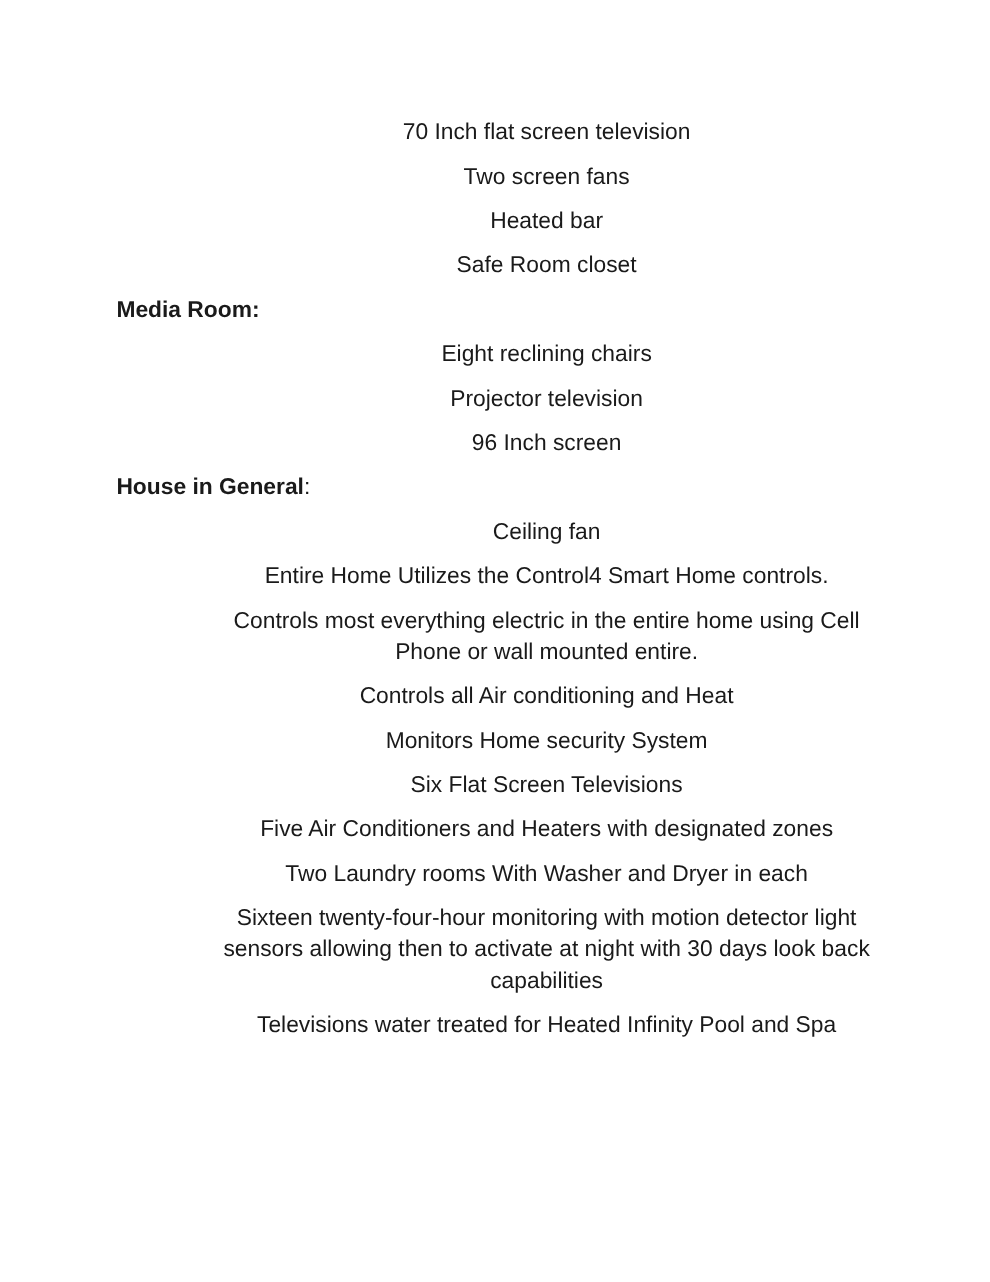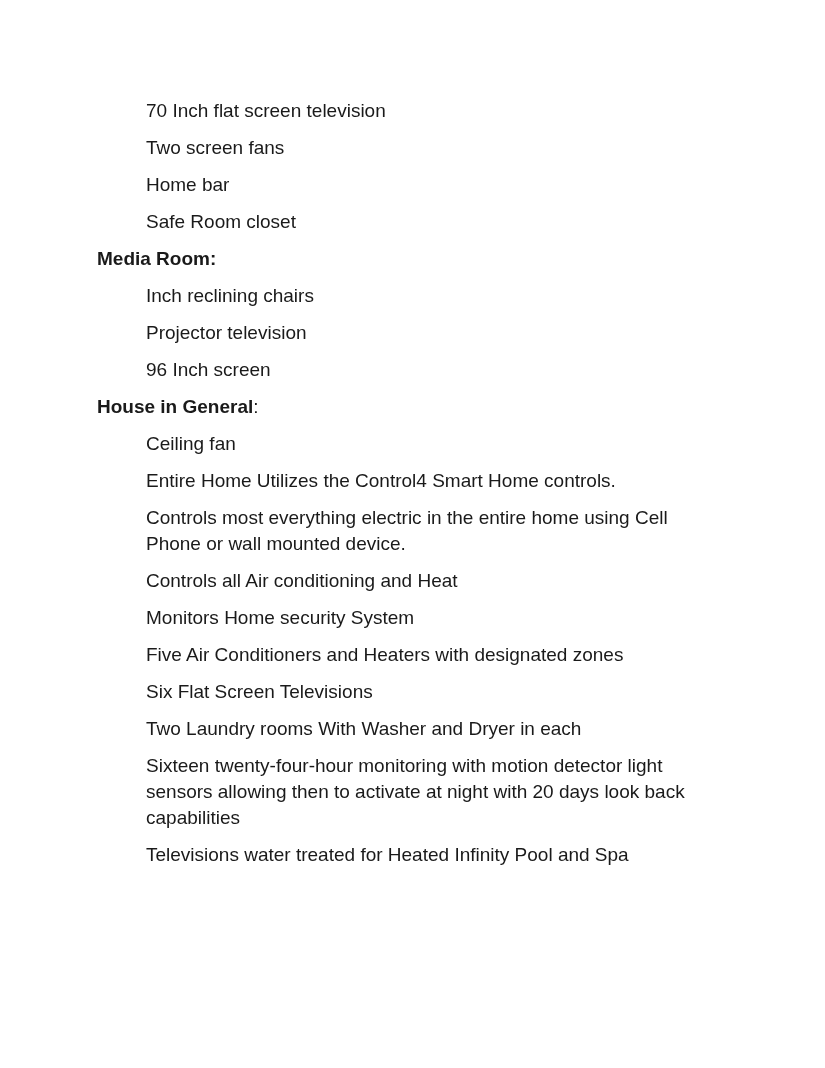--- a/index.html
+++ b/index.html
@@ -24,20 +24,21 @@
   .para {
     margin: 0 0 11px 0;
     font-size: 19px;
     line-height: 26px;
   }
   .para.item {
     margin-left: 49px;
   }
   .para .line {
     white-space: nowrap;
+    text-align: center;
   }
   .para.heading {
     font-weight: bold;
     white-space: nowrap;
   }
   .para.heading .reg {
     font-weight: normal;
   }
 </style>
 </head>
@@ -47,31 +48,31 @@
 
   <div class="para item">
     <div class="line">70 Inch flat screen television</div>
   </div>
 
   <div class="para item">
     <div class="line">Two screen fans</div>
   </div>
 
   <div class="para item">
-    <div class="line">Home bar</div>
+    <div class="line">Heated bar</div>
   </div>
 
   <div class="para item">
     <div class="line">Safe Room closet</div>
   </div>
 
   <div class="para heading"><span class="b">Media Room:</span><span class="reg"></span></div>
 
   <div class="para item">
-    <div class="line">Inch reclining chairs</div>
+    <div class="line">Eight reclining chairs</div>
   </div>
 
   <div class="para item">
     <div class="line">Projector television</div>
   </div>
 
   <div class="para item">
     <div class="line">96 Inch screen</div>
   </div>
 
@@ -80,47 +81,47 @@
   <div class="para item">
     <div class="line">Ceiling fan</div>
   </div>
 
   <div class="para item">
     <div class="line">Entire Home Utilizes the Control4 Smart Home controls.</div>
   </div>
 
   <div class="para item">
     <div class="line">Controls most everything electric in the entire home using Cell</div>
-    <div class="line">Phone or wall mounted device.</div>
+    <div class="line">Phone or wall mounted entire.</div>
   </div>
 
   <div class="para item">
     <div class="line">Controls all Air conditioning and Heat</div>
   </div>
 
   <div class="para item">
     <div class="line">Monitors Home security System</div>
   </div>
 
 
   <div class="para item">
-    <div class="line">Five Air Conditioners and Heaters with designated zones</div>
+    <div class="line">Six Flat Screen Televisions</div>
   </div>
 
   <div class="para item">
-    <div class="line">Six Flat Screen Televisions</div>
+    <div class="line">Five Air Conditioners and Heaters with designated zones</div>
   </div>
 
   <div class="para item">
     <div class="line">Two Laundry rooms With Washer and Dryer in each</div>
   </div>
 
   <div class="para item">
     <div class="line">Sixteen twenty-four-hour monitoring with motion detector light</div>
-    <div class="line">sensors allowing then to activate at night with 20 days look back</div>
+    <div class="line">sensors allowing then to activate at night with 30 days look back</div>
     <div class="line">capabilities</div>
   </div>
 
   <div class="para item">
     <div class="line">Televisions water treated for Heated Infinity Pool and Spa</div>
   </div>
 
 </div>
 
 </body></html>

